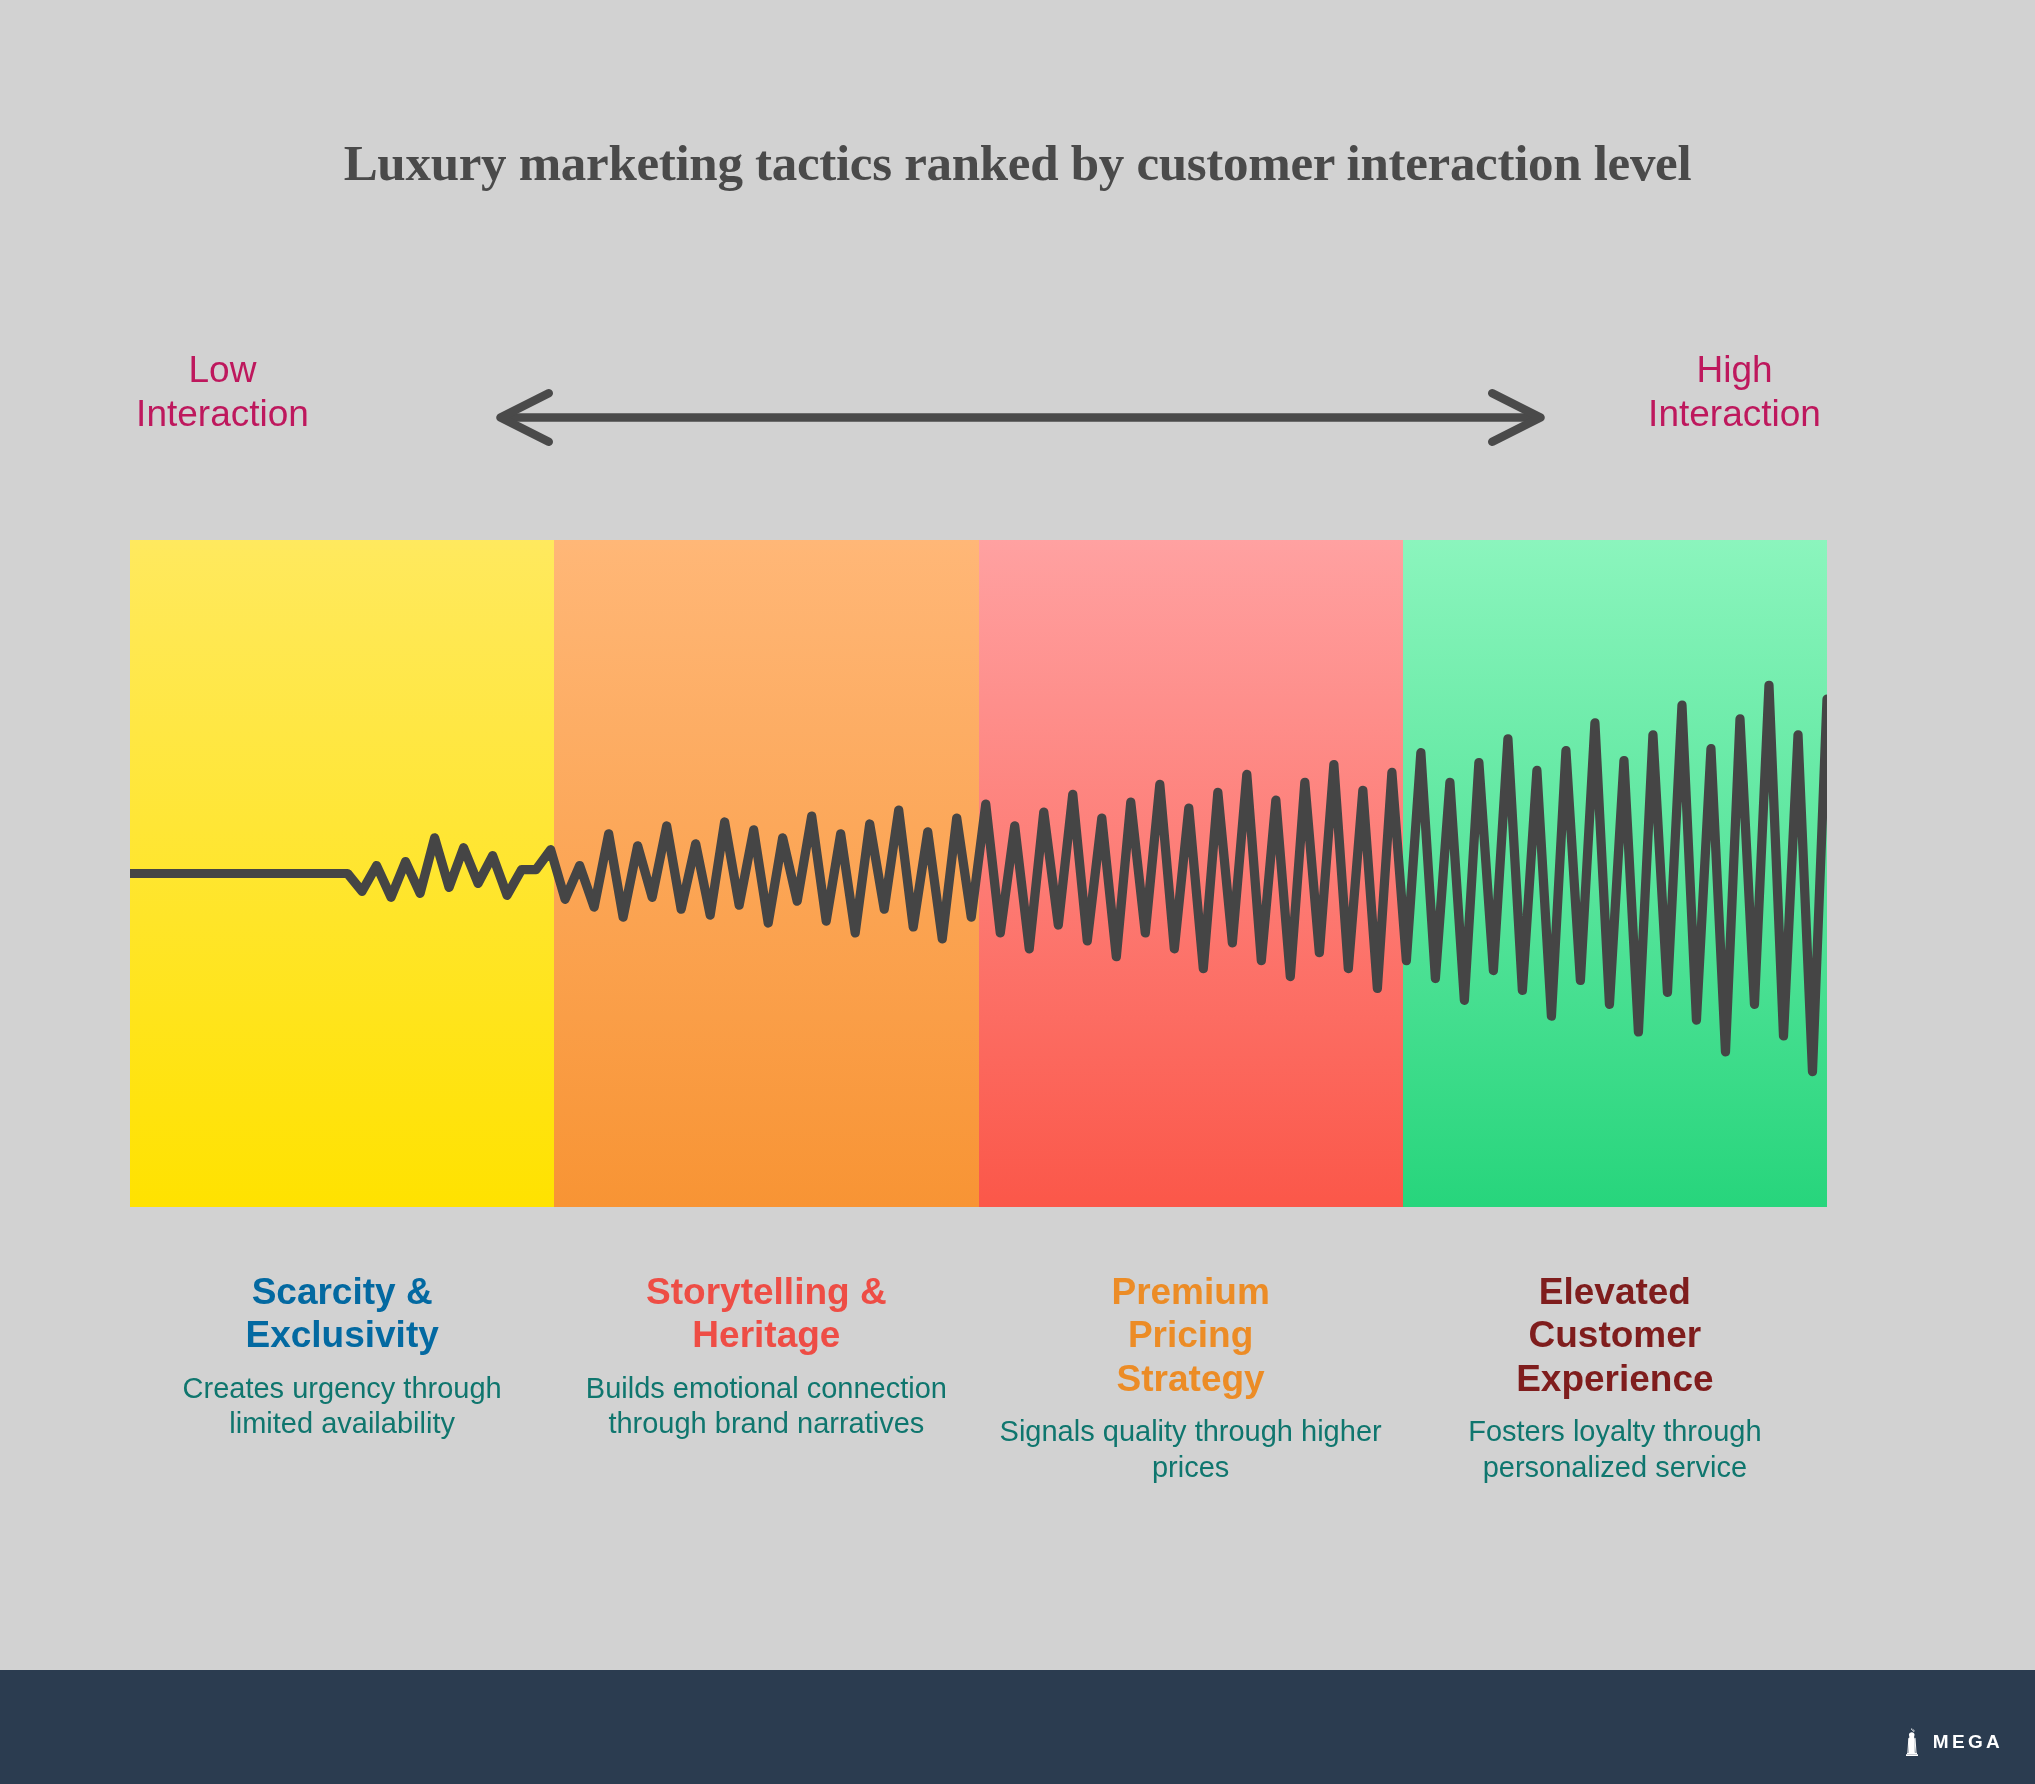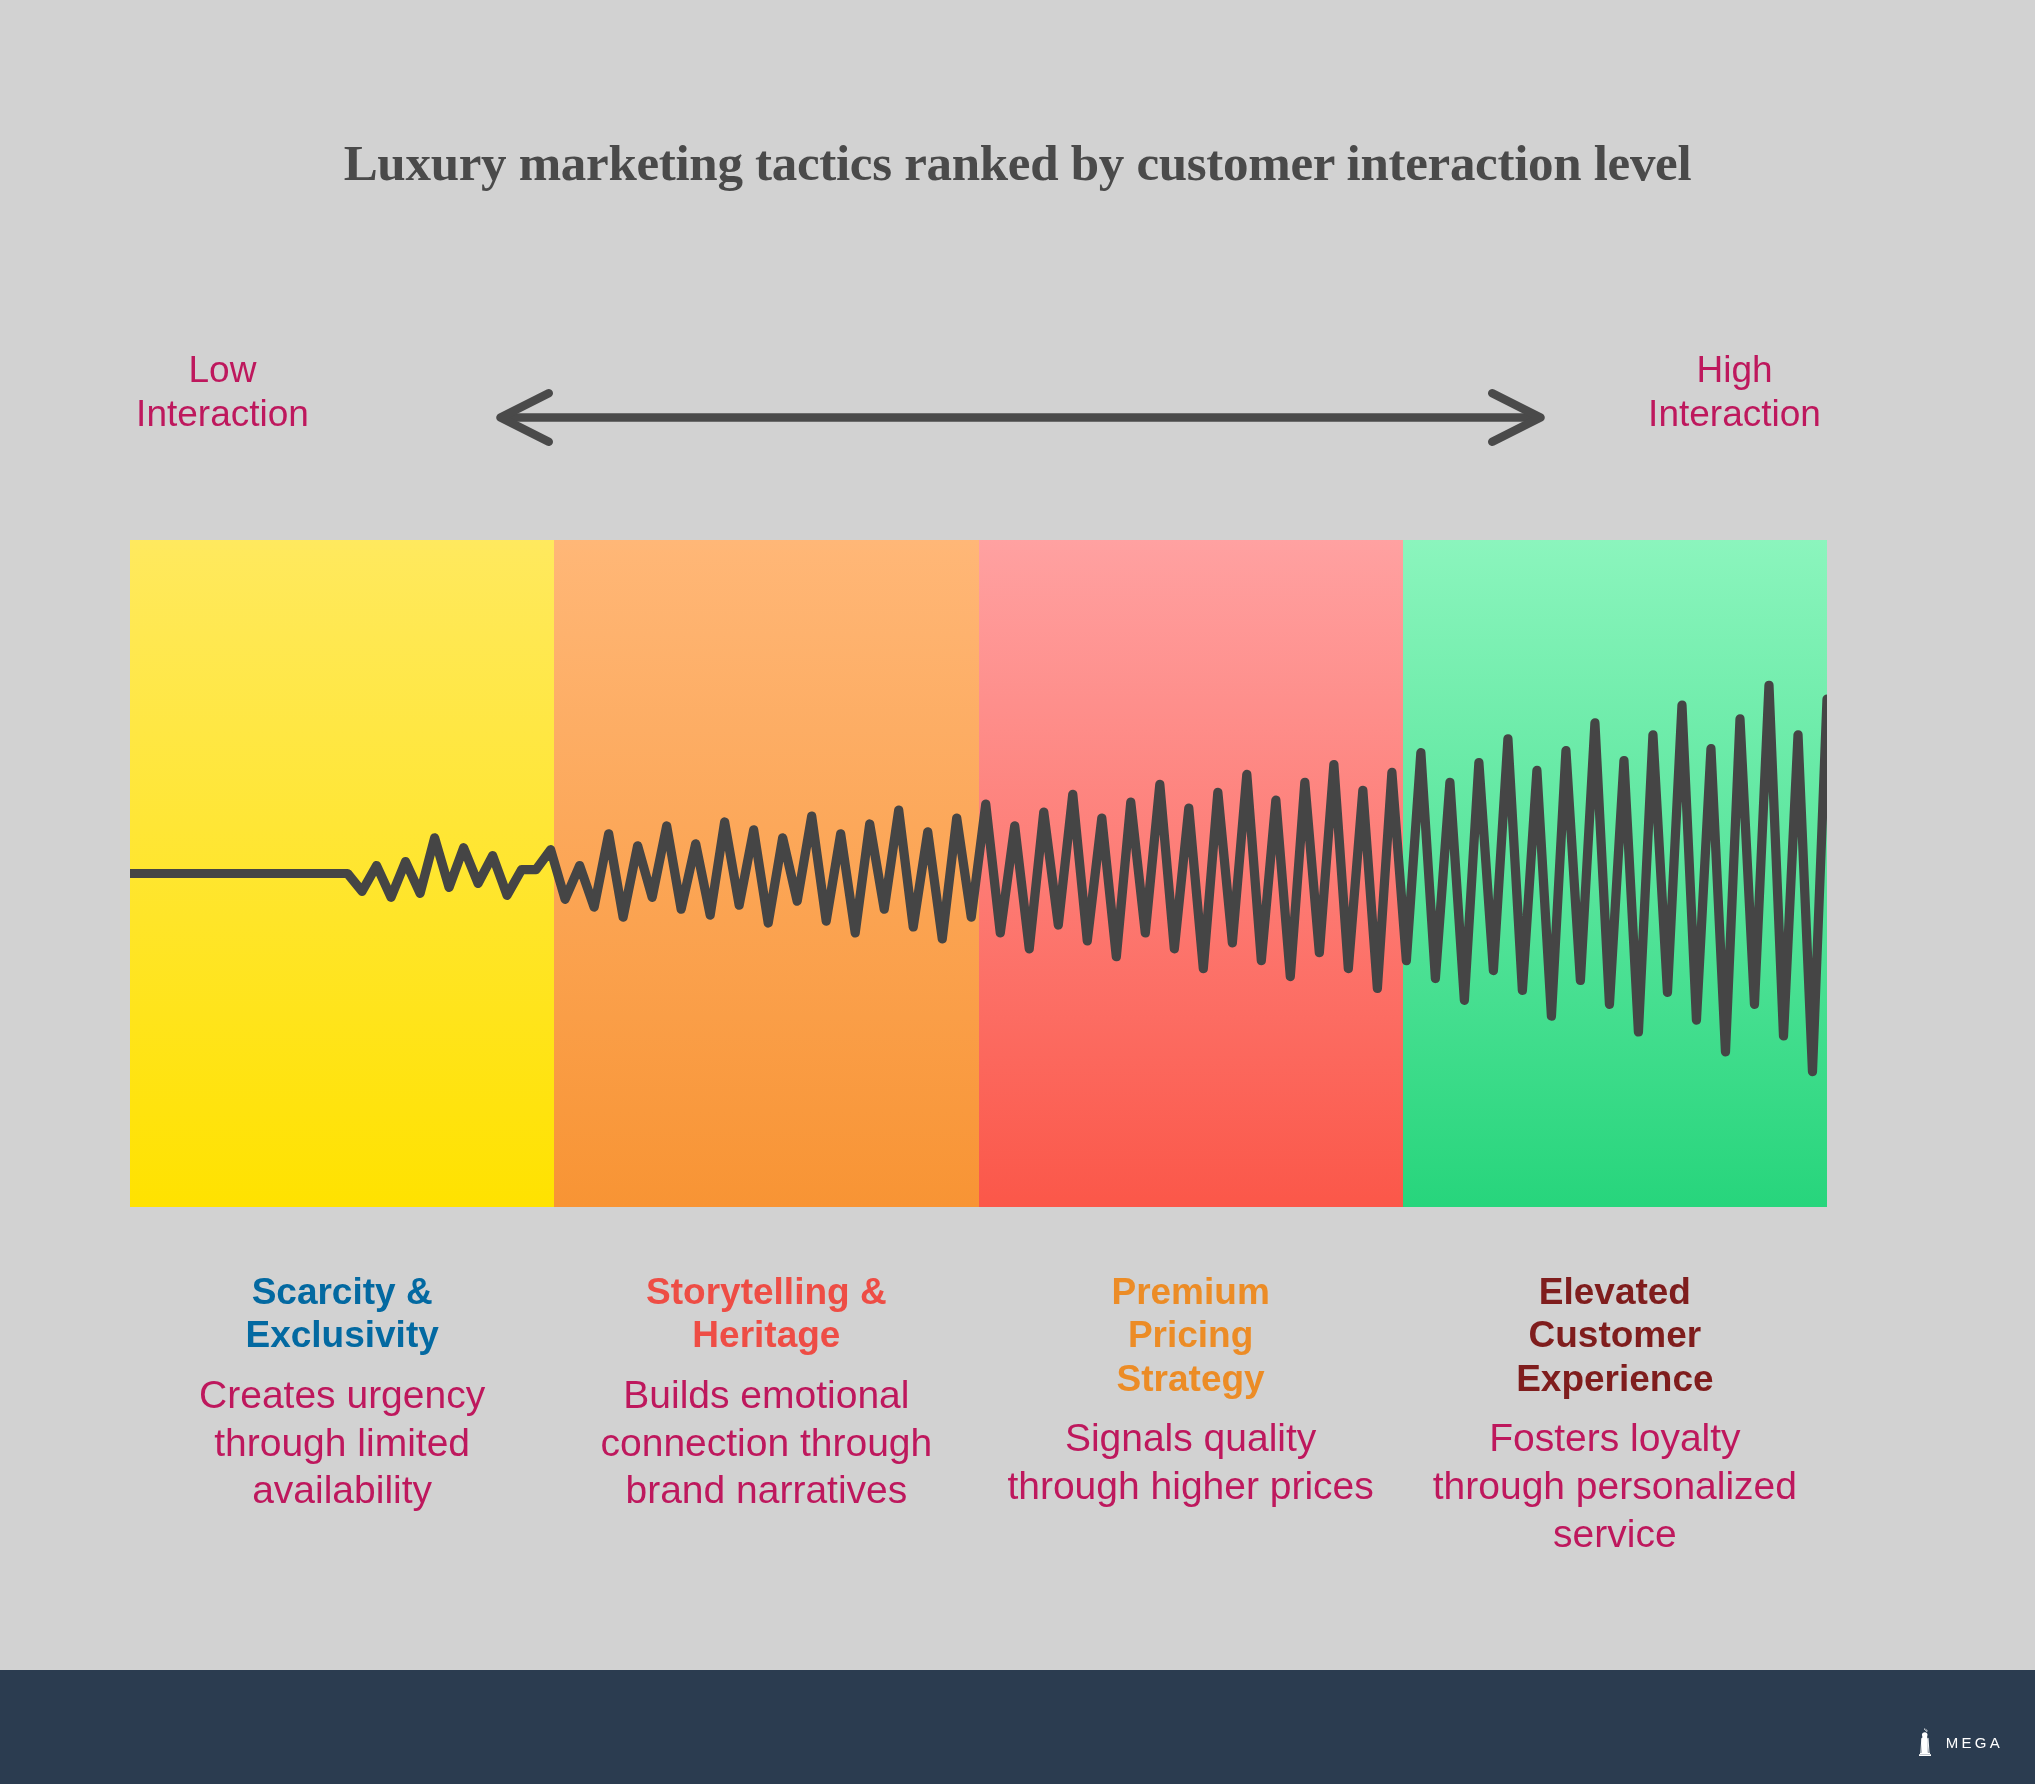--- a/index.html
+++ b/index.html
@@ -104,22 +104,22 @@
     padding: 0 17px;
     box-sizing: border-box;
   }
   .col-title {
     font-size: 37px;
     font-weight: bold;
     line-height: 1.17;
     margin: 0 0 14.5px 0;
   }
   .col-desc {
-    font-size: 39px;
-    color: #be185d;
+    font-size: 29px;
+    color: #0f766e;
     line-height: 1.22;
     margin: 0;
   }
   .c0 .col-title { color: #0369a1; }
   .c1 .col-title { color: #ec8c26; }
   .c2 .col-title { color: #ee4d45; }
   .c3 .col-title { color: #7f1d1d; }
 
   
   .footer {
@@ -134,22 +134,22 @@
     position: absolute;
     right: 32px;
     bottom: 29px;
     display: flex;
     align-items: center;
     gap: 10.6px;
   }
   .brand-mark { width: 20px; height: 28px; display: block; }
   .brand-text {
     color: #ffffff;
-    font-size: 15px;
-    font-weight: normal;
+    font-size: 19px;
+    font-weight: bold;
     letter-spacing: 3.3px;
   }
 </style>
 </head>
 <body>
 
 <div class="stage">
 
   <div class="title">Luxury marketing tactics ranked by customer interaction level</div>
 

